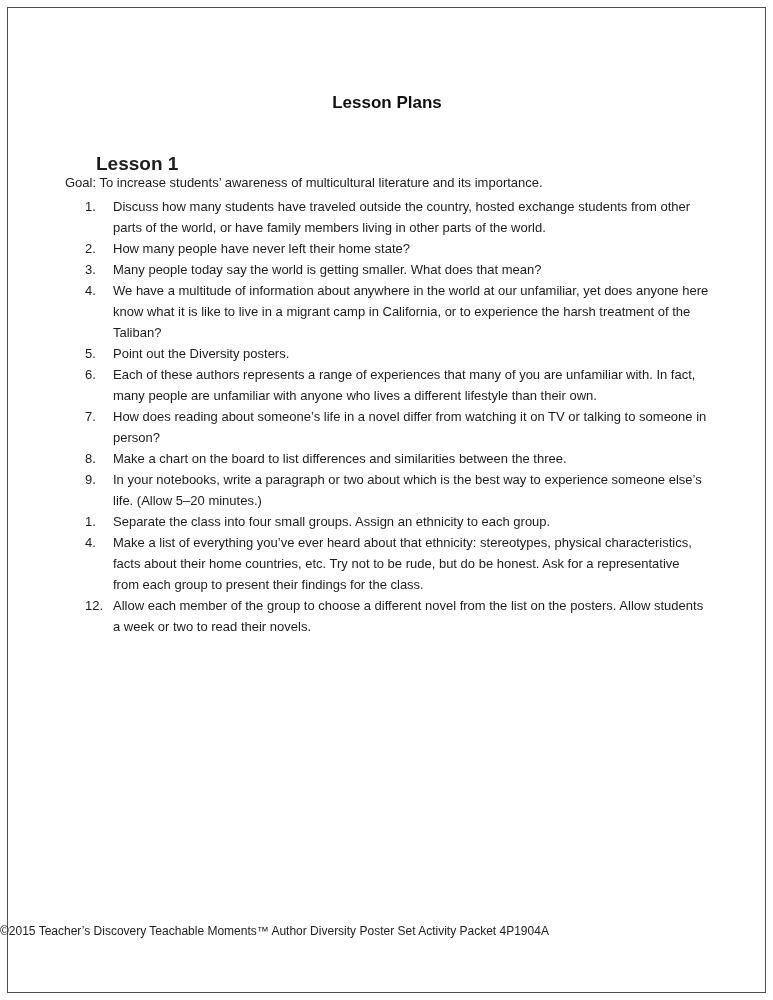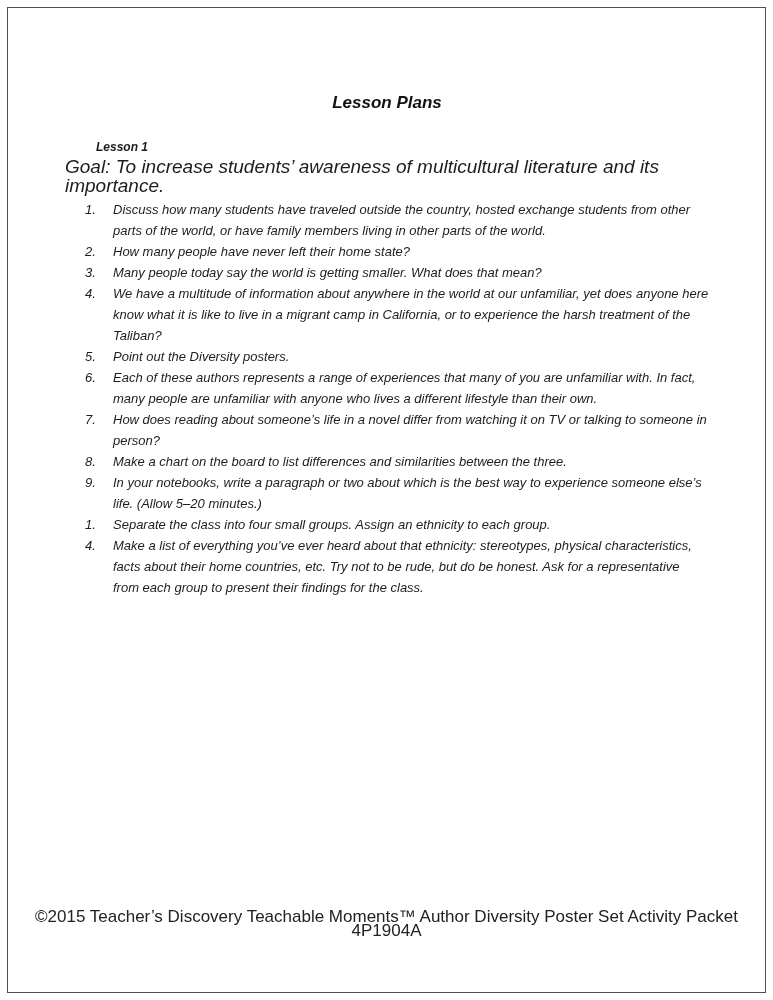--- a/index.html
+++ b/index.html
@@ -19,39 +19,38 @@
     position: absolute;
     inset: 7px;
     border: 1px solid #4f4f4f;
     pointer-events: none;
   }
   .content {
     position: absolute;
     top: 0;
     left: 65px;
     right: 64px;
-    font-style: italic;
   }
   .doc-title {
     margin-top: 92px;
     text-align: center;
     font-size: 17px;
     font-weight: bold;
     line-height: 22px;
     color: #111;
   }
   .lesson-heading {
-    margin-top: 24px;
-    font-size: 12px;
+    margin-top: 40px;
+    font-size: 19px;
     font-weight: bold;
     line-height: 19px;
     padding-left: 31px;
   }
   .goal-line {
-    font-size: 19px;
+    font-size: 13px;
     line-height: 19px;
   }
   .step-list {
     margin-top: 4px;
     margin-left: 20px;
     font-size: 13px;
     line-height: 21px;
   }
   .step {
     display: flex;
@@ -61,22 +60,21 @@
     flex: 0 0 28px;
   }
   .step .txt {
     flex: 1;
   }
   .page-footer {
     position: absolute;
     left: 0;
     right: 0;
     bottom: 62px;
-    text-align: center;
-    font-size: 17px;
+    font-size: 12px;
     line-height: 14px;
     color: #222;
   }
 </style>
 </head>
 <body>
 
 <div class="page-frame"></div>
 
 <div class="content">
@@ -123,16 +121,20 @@
       <span class="txt">In your notebooks, write a paragraph or two about which is the best way to experience someone else’s life. (Allow 5–20 minutes.)</span>
     </div>
     <div class="step">
       <span class="num">1.</span>
       <span class="txt">Separate the class into four small groups. Assign an ethnicity to each group.</span>
     </div>
     <div class="step">
       <span class="num">4.</span>
       <span class="txt">Make a list of everything you’ve ever heard about that ethnicity: stereotypes, physical characteristics, facts about their home countries, etc. Try not to be rude, but do be honest. Ask for a representative from each group to present their findings for the class.</span>
     </div>
+    <div class="step">
+      <span class="num">12.</span>
+      <span class="txt">Allow each member of the group to choose a different novel from the list on the posters. Allow students a week or two to read their novels.</span>
+    </div>
   </div>
 </div>
 
 <div class="page-footer">©2015 Teacher’s Discovery Teachable Moments™ Author Diversity Poster Set Activity Packet 4P1904A</div>
 
 </body></html>

